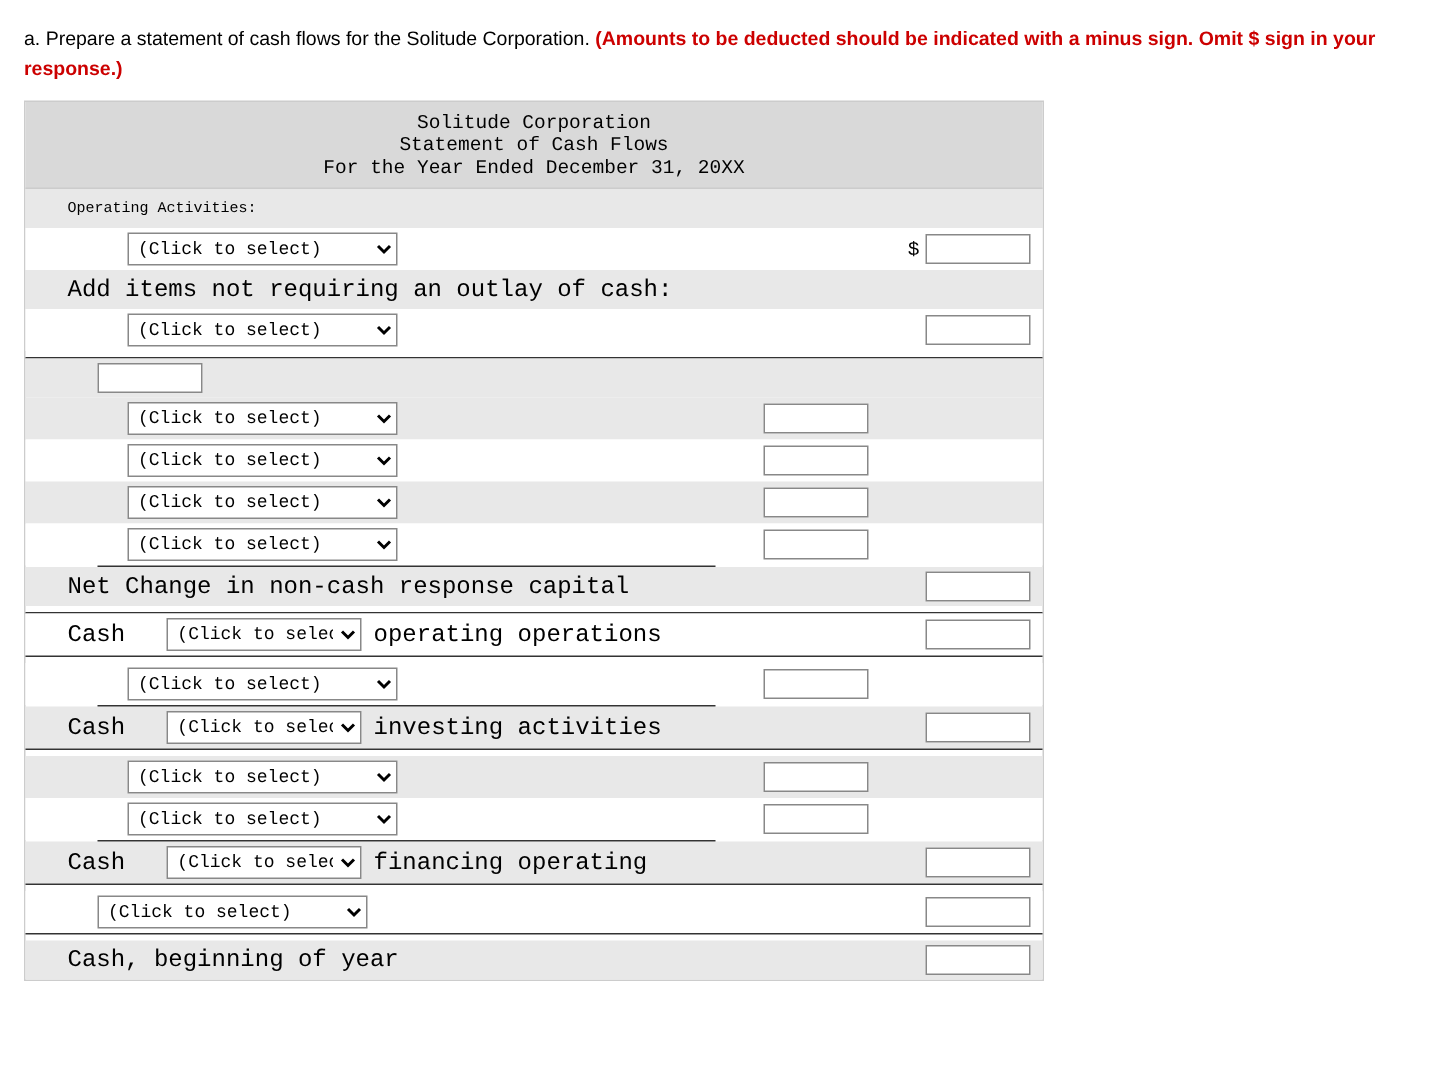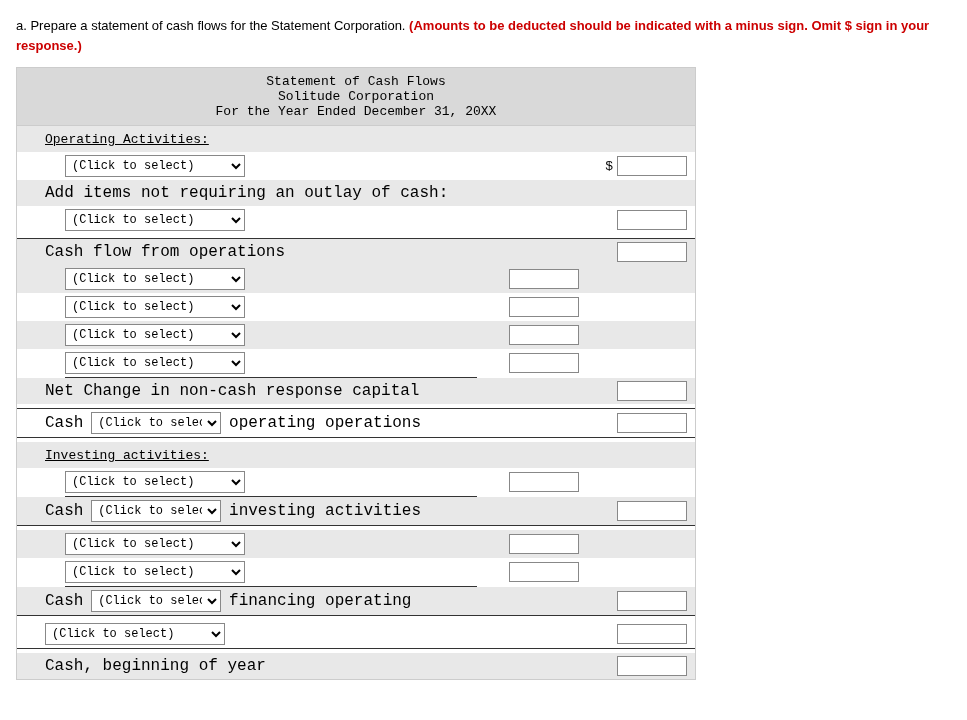--- a/index.html
+++ b/index.html
@@ -64,20 +64,21 @@
       margin-right: 4px;
     }
     select {
       font-family: 'Courier New', Courier, monospace;
       font-size: 12px;
       height: 22px;
       border: 1px solid #888;
       background: #fff;
       padding: 1px 2px;
       cursor: pointer;
+      margin-left: 20px;
     }
     select.wide { width: 180px; }
     select.short { width: 130px; }
     input[type="text"] {
       font-family: 'Courier New', Courier, monospace;
       font-size: 12px;
       height: 20px;
       border: 1px solid #888;
       width: 70px;
       text-align: right;
@@ -102,37 +103,36 @@
     .divider-line {
       border: none;
       border-top: 1px solid #333;
       margin: 0;
     }
     .spacer-row {
       height: 4px;
     }
     .operating-label {
       font-family: 'Courier New', Courier, monospace;
-      font-size: 13px;
-      text-decoration: underline;
+      font-size: 10px;
     }
   </style>
 </head>
 <body>
 
 <div class="instructions">
-  <span>a. Prepare a statement of cash flows for the Statement Corporation.</span>
+  <span>a. Prepare a statement of cash flows for the Solitude Corporation.</span>
   <span class="bold-red">(Amounts to be deducted should be indicated with a minus sign. Omit $ sign in your response.)</span>
 </div>
 
 <div class="form-container">
 
   <div class="header-section">
+    <div>Solitude Corporation</div>
     <div>Statement of Cash Flows</div>
-    <div>Solitude Corporation</div>
     <div>For the Year Ended December 31, 20XX</div>
   </div>
 
   <div class="form-row shaded">
     <div class="label-col indent-1">
       <span class="operating-label">Operating Activities:</span>
     </div>
   </div>
 
   <div class="form-row">
@@ -161,23 +161,20 @@
     </div>
     <div class="right-input-col">
       <input type="text" class="wide-input" value="" style="">
     </div>
   </div>
 
   <div class="spacer-row"></div>
   <hr class="divider-line">
 
   <div class="form-row shaded">
-    <div class="label-col indent-1">
-      <span class="label-text">Cash flow from operations</span>
-    </div>
     <div class="right-input-col">
       <input type="text" class="wide-input" value="" style="">
     </div>
   </div>
 
 
   <div class="form-row shaded">
     <div class="label-col indent-2">
       <select class="wide">
         <option value="">(Click to select)</option>
@@ -255,25 +252,20 @@
       <span class="label-text">operating operations</span>
     </div>
     <div class="right-input-col">
       <input type="text" class="wide-input" value="" style="">
     </div>
   </div>
 
   <hr class="divider-line">
   <div class="spacer-row"></div>
 
-  <div class="form-row shaded">
-    <div class="label-col indent-1">
-      <span class="operating-label">Investing activities:</span>
-    </div>
-  </div>
 
   <div class="form-row">
     <div class="label-col indent-2">
       <select class="wide">
         <option value="">(Click to select)</option>
       </select>
     </div>
     <div class="mid-input-col">
       <input type="text" class="wide-input" value="" style="">
     </div>

